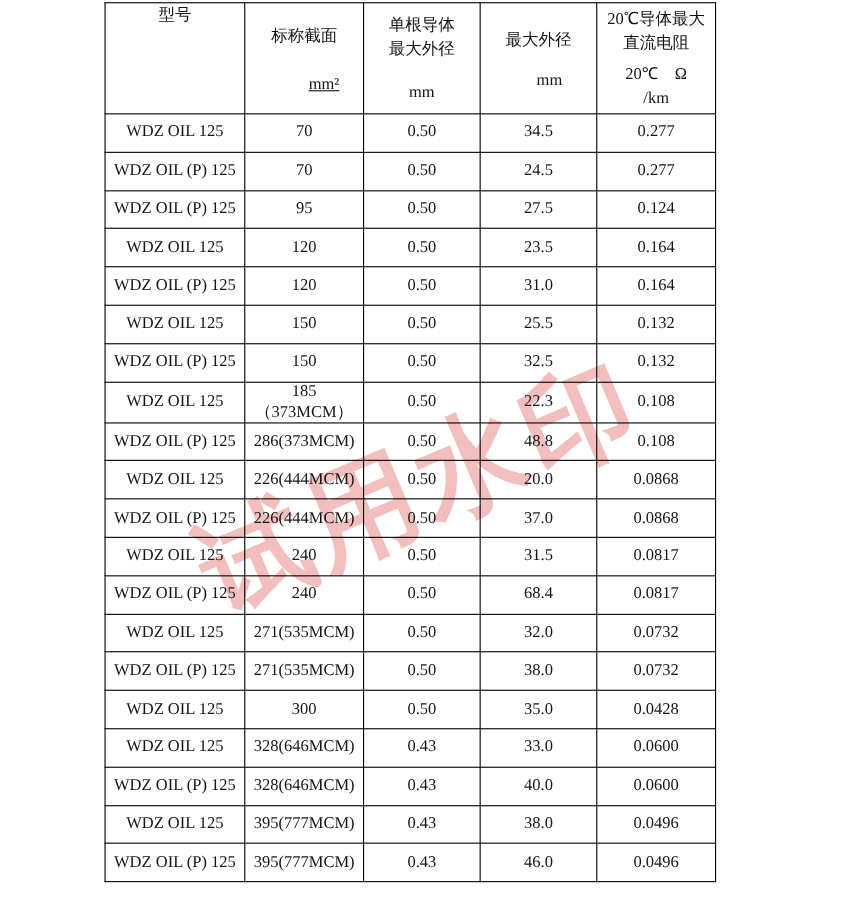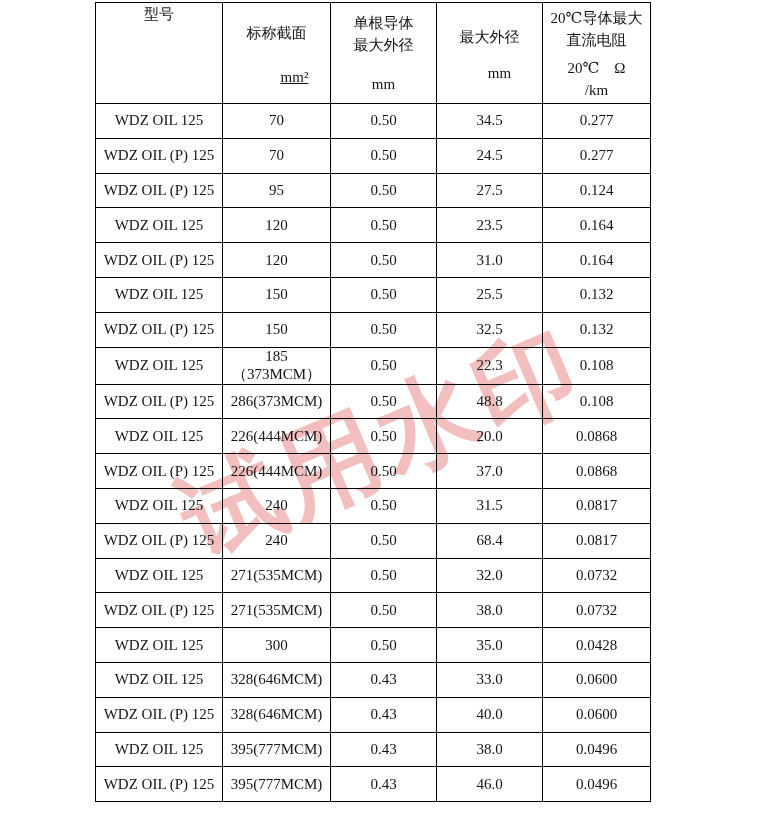--- a/index.html
+++ b/index.html
@@ -64,21 +64,21 @@
     display: block;
     white-space: pre-line;
     line-height: 22px;
   }
   .c1 .hwrap { justify-content: flex-start; }
   .c2 .hwrap { padding: 19px 0 15px; }
   .c2 .h-unit { transform: translateX(18px); text-decoration: underline; }
   .c3 .hwrap { padding: 9px 0 8px; text-align: center; }
   .c4 .hwrap { padding: 23px 0 19px; }
   .c4 .h-unit { transform: translateX(10px); }
-  .c5 .hwrap { padding: 4px 0 2px; }
+  .c5 .hwrap { padding: 4px 0 2px; font-family: Liberation Serif, serif; }
   .c5 .h-unit { text-align: center; }
 </style>
 </head>
 <body>
 
 <div class="watermark">试用水印</div>
 
 <table class="spec-table">
   <colgroup>
     <col style="width:127px">

